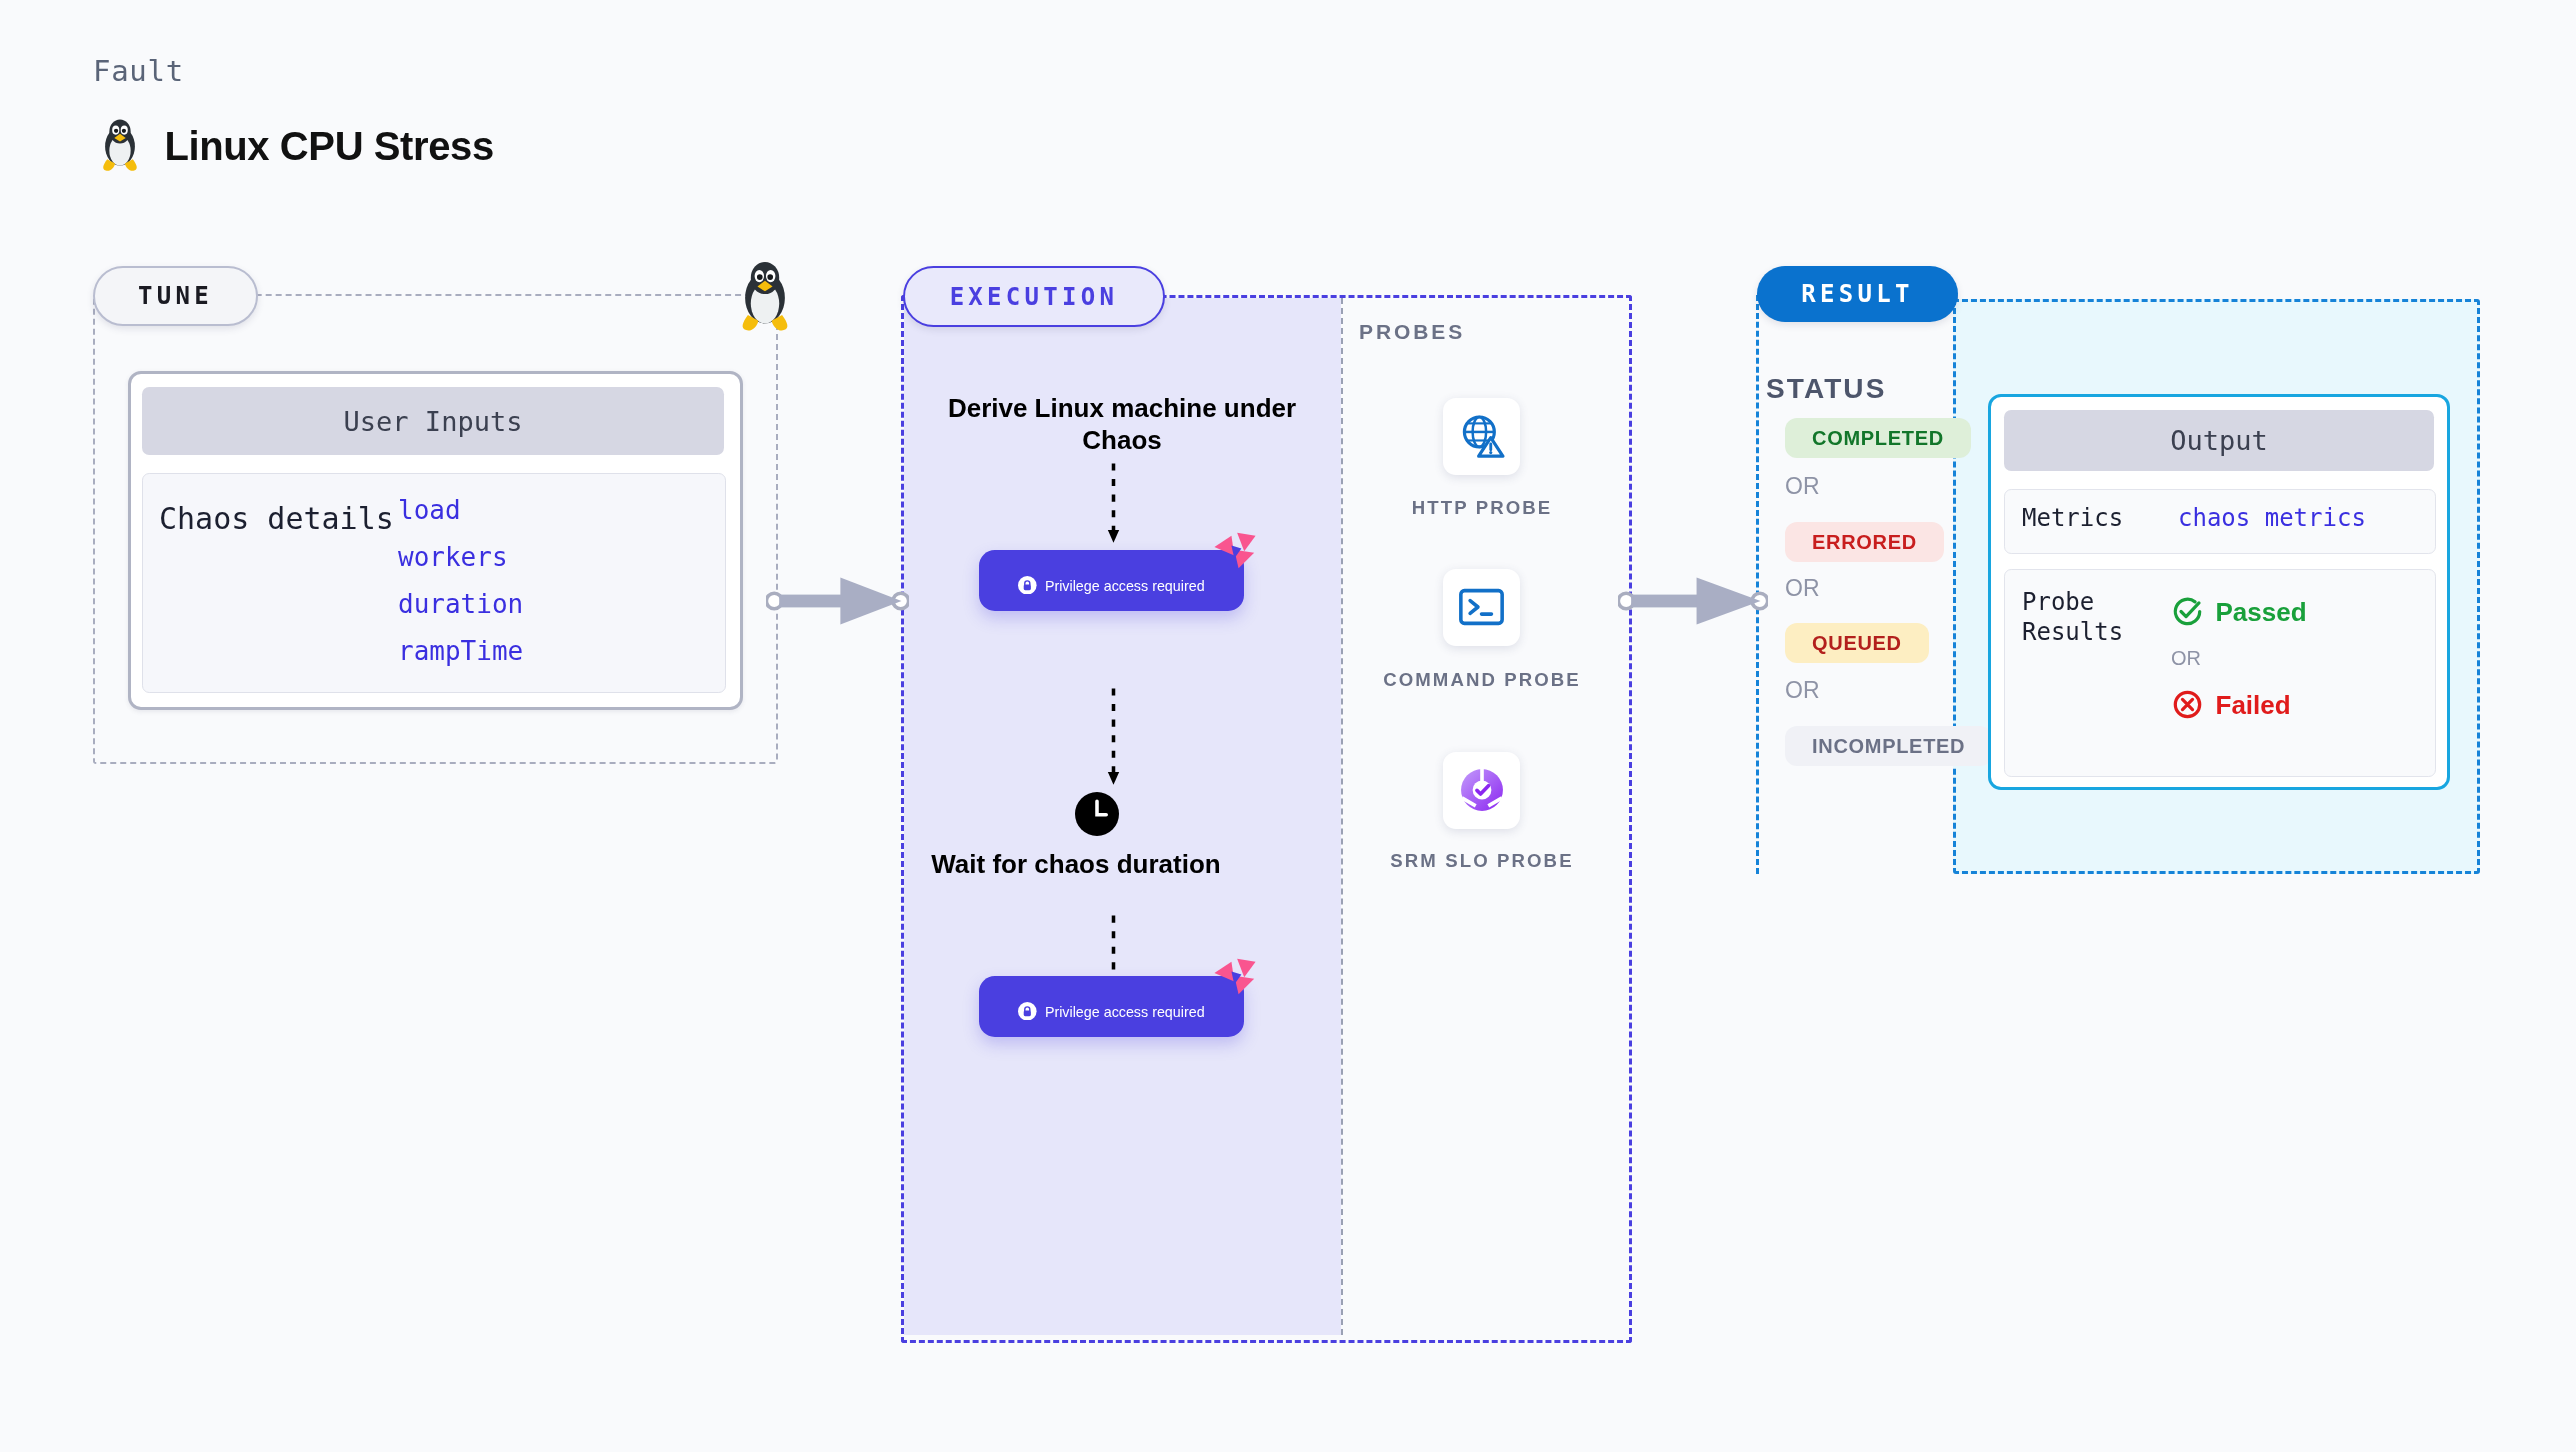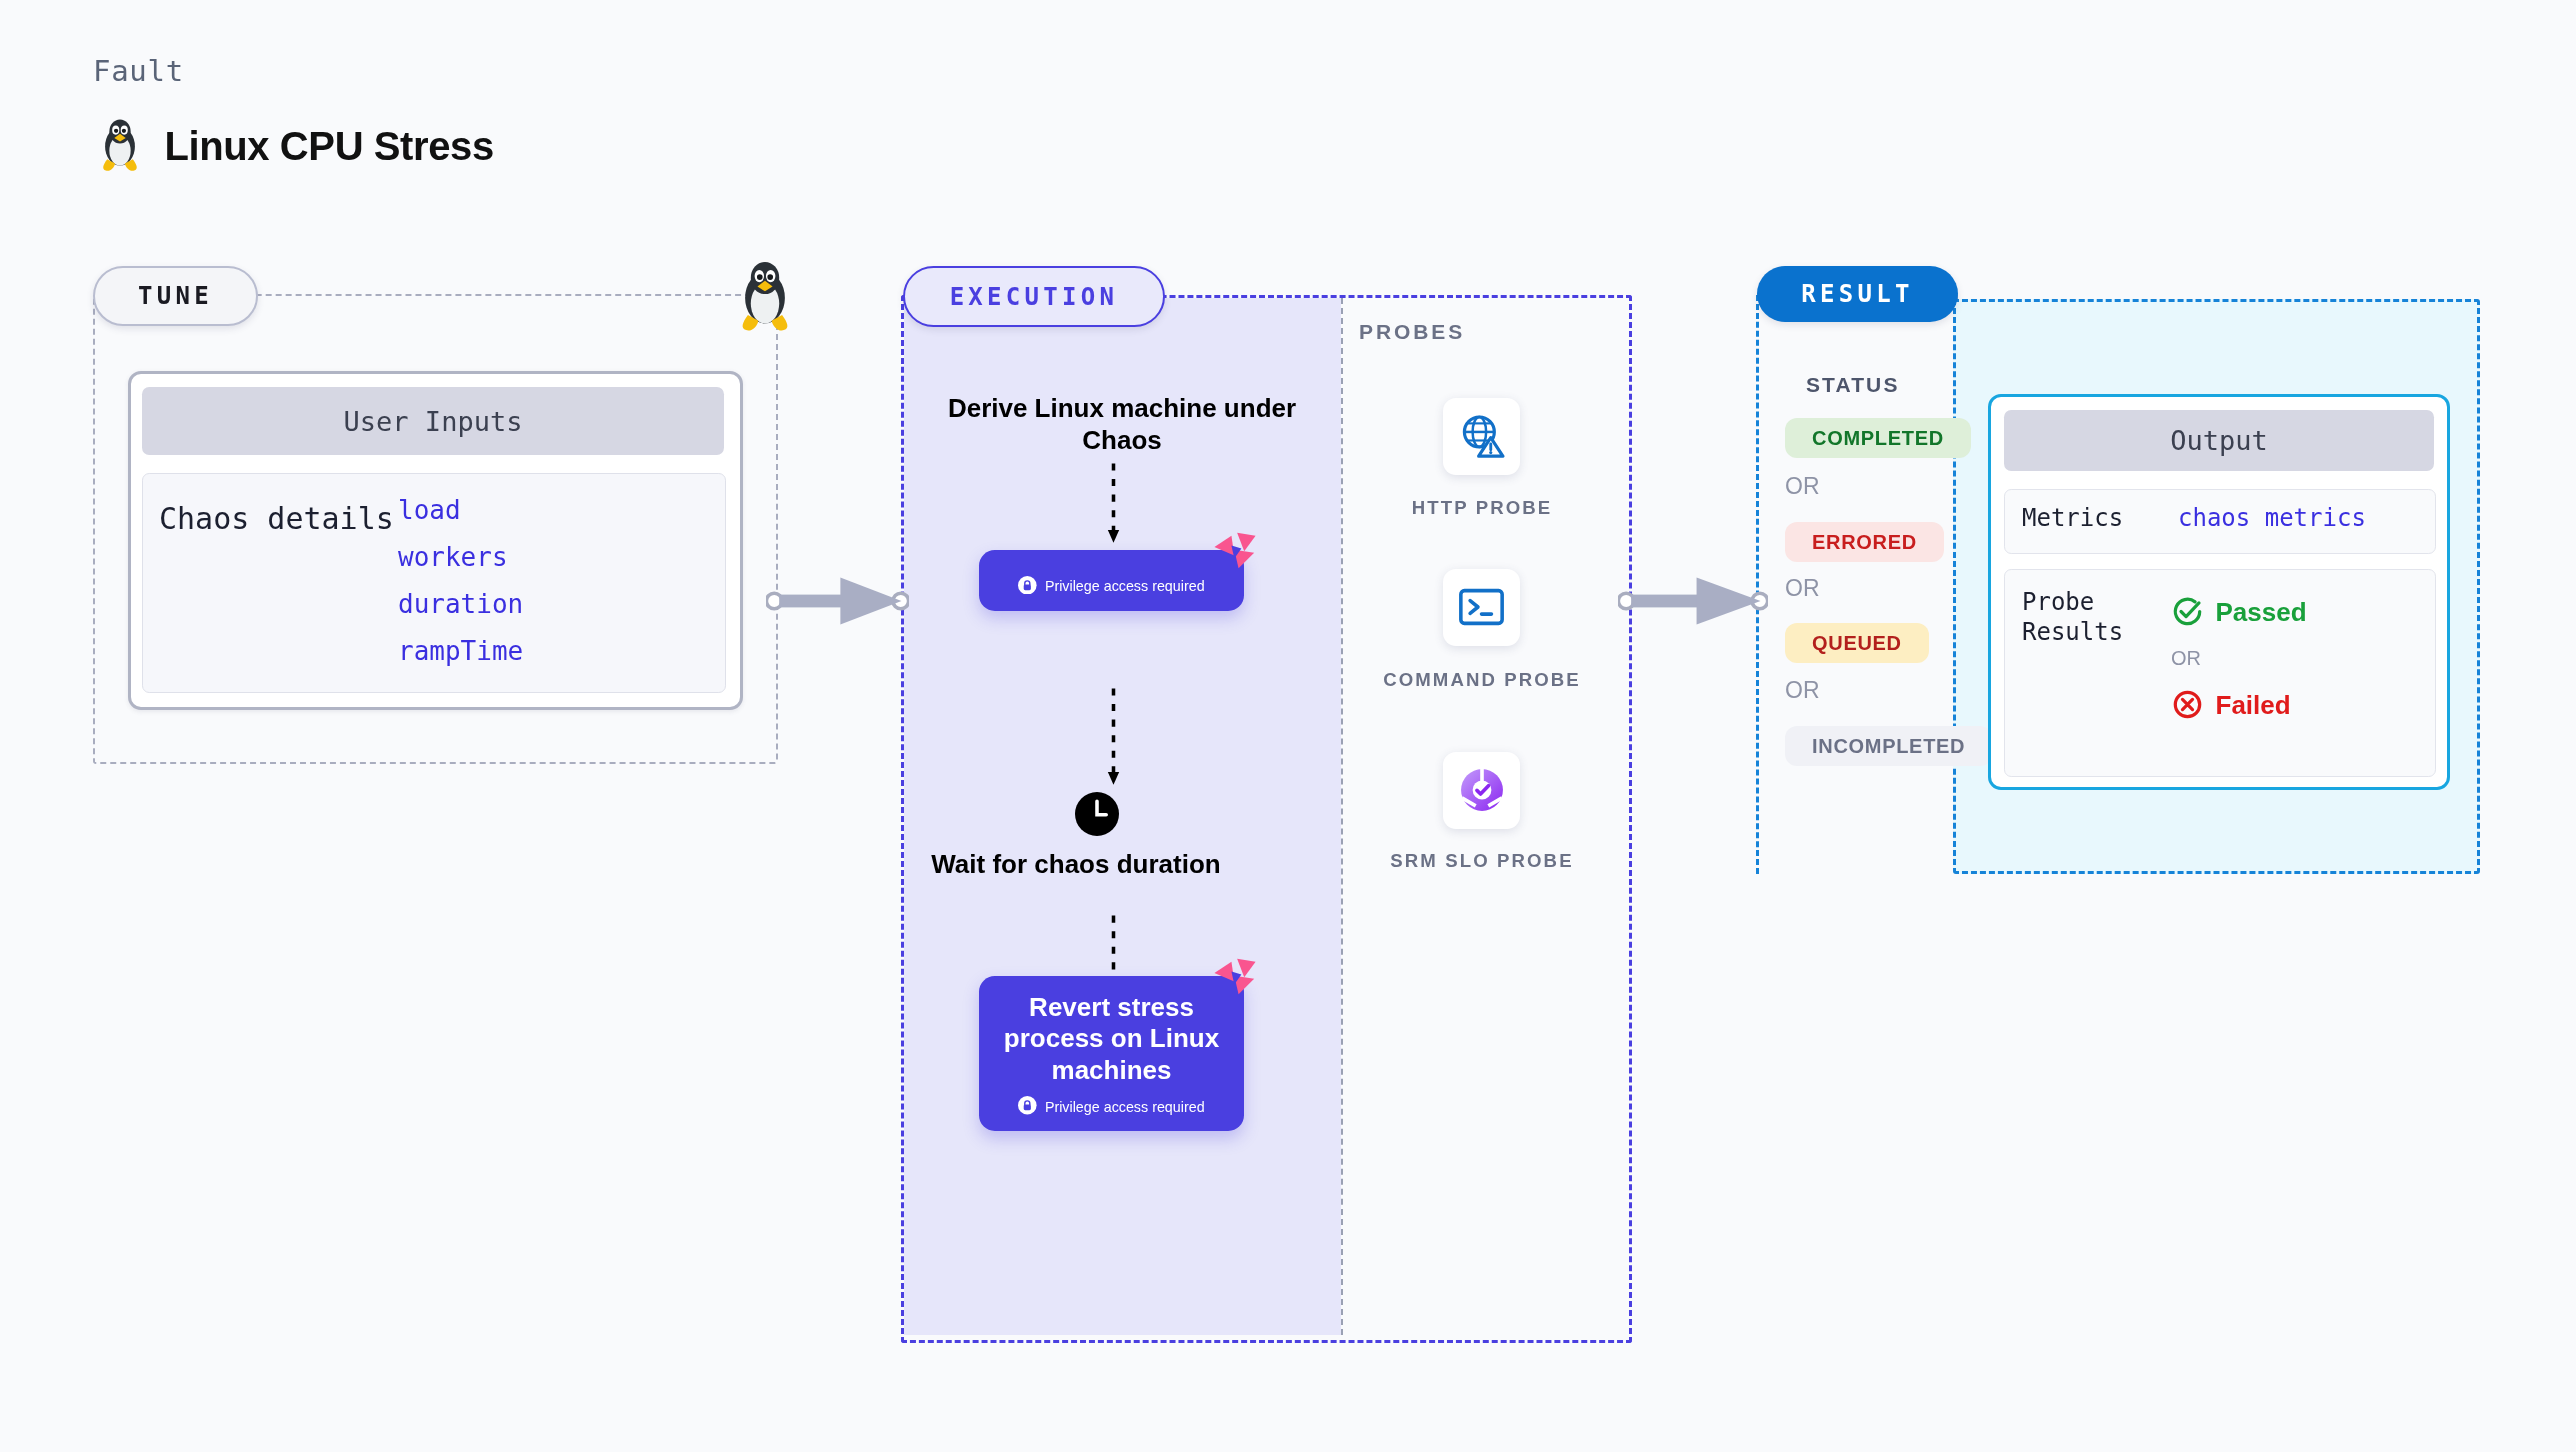--- a/index.html
+++ b/index.html
@@ -124,22 +124,22 @@
 
   
   #status-col{
     left:1756px;top:295px;width:202px;height:579px;
     background:#f9fafc;
     border-left:3.6px dashed #1683d8;
     border-right:2.9px dashed #9aa0b4;
     box-sizing:border-box;
   }
   #status-label{
-    left:1806px;top:373px;
-    font-family:"Liberation Sans",sans-serif;font-weight:bold;font-size:21px;
+    left:1766px;top:373px;
+    font-family:"Liberation Sans",sans-serif;font-weight:bold;font-size:28px;
     color:#4d556b;letter-spacing:2.1px;
   }
   .status-pill{
     position:absolute;left:1785px;height:40px;border-radius:12px;
     display:flex;align-items:center;padding:0 27px;box-sizing:border-box;
     font-weight:bold;font-size:20px;letter-spacing:0.7px;
   }
   .or-text{
     position:absolute;left:1785px;color:#8e93a6;font-size:23px;
   }
@@ -305,21 +305,20 @@
 
 <div class="abs purple-card" style="left:979px;top:976px;">
   <span class="harness-mark">
     <svg width="44" height="42" viewBox="0 0 62 58">
       <path d="M2 22 L26 6 L30 34 Z" fill="#f9558f"></path>
       <path d="M34 2 L60 6 L44 28 Z" fill="#f9558f"></path>
       <path d="M30 26 L58 30 L36 52 Z" fill="#f9558f"></path>
       <path d="M26 20 L40 24 L30 38 Z" fill="#4a3fe0"></path>
     </svg>
   </span>
-  <span class="pc-title">Revert stress process on Linux machines</span>
   <span class="priv-row">
     <span>
       <svg width="18.6" height="18.6" viewBox="0 0 26 26">
         <circle cx="13" cy="13" r="13" fill="#fff"></circle>
         <path d="M9.5 12.5 v-2.2 a3.5 3.5 0 0 1 7 0 v2.2" fill="none" stroke="#4a3fe0" stroke-width="2"></path>
         <rect x="8" y="12" width="10" height="8" rx="2" fill="#4a3fe0"></rect>
       </svg>
     </span>
     <span class="priv-text">Privilege access required</span>
   </span>

